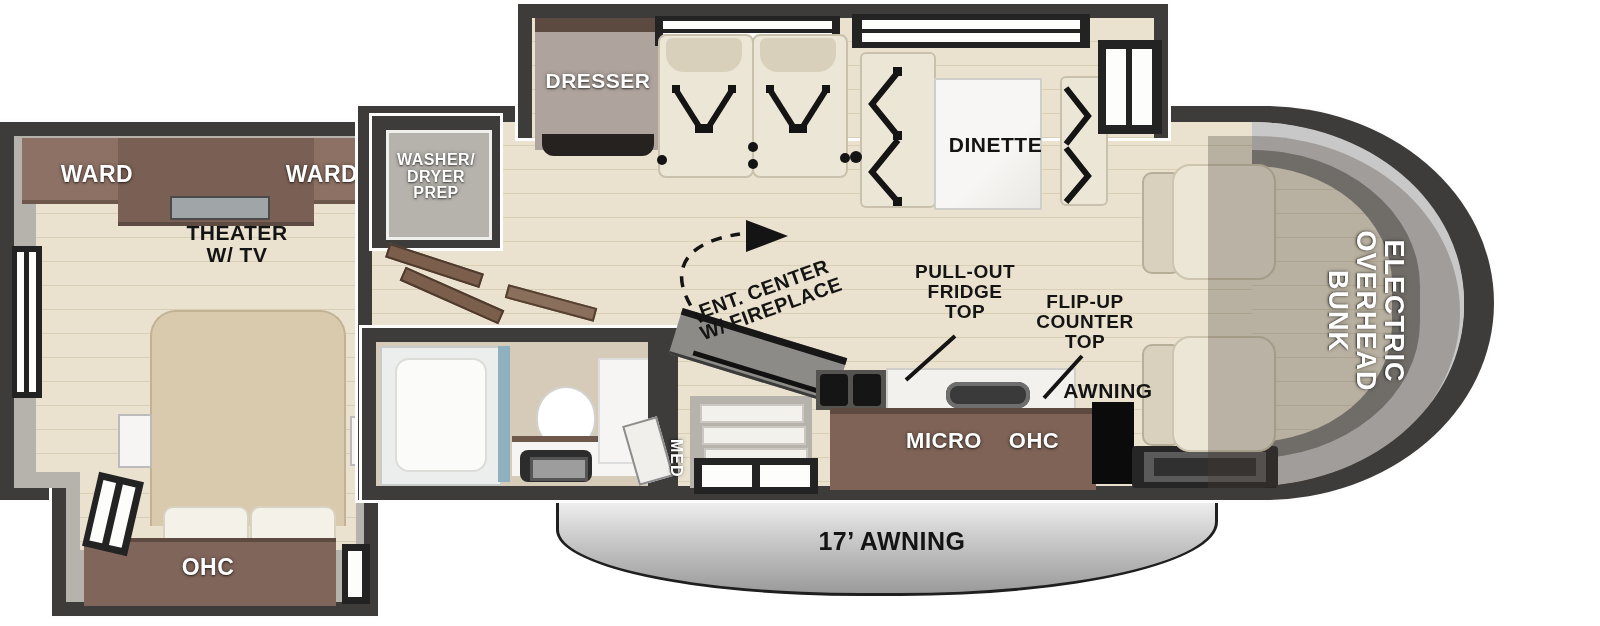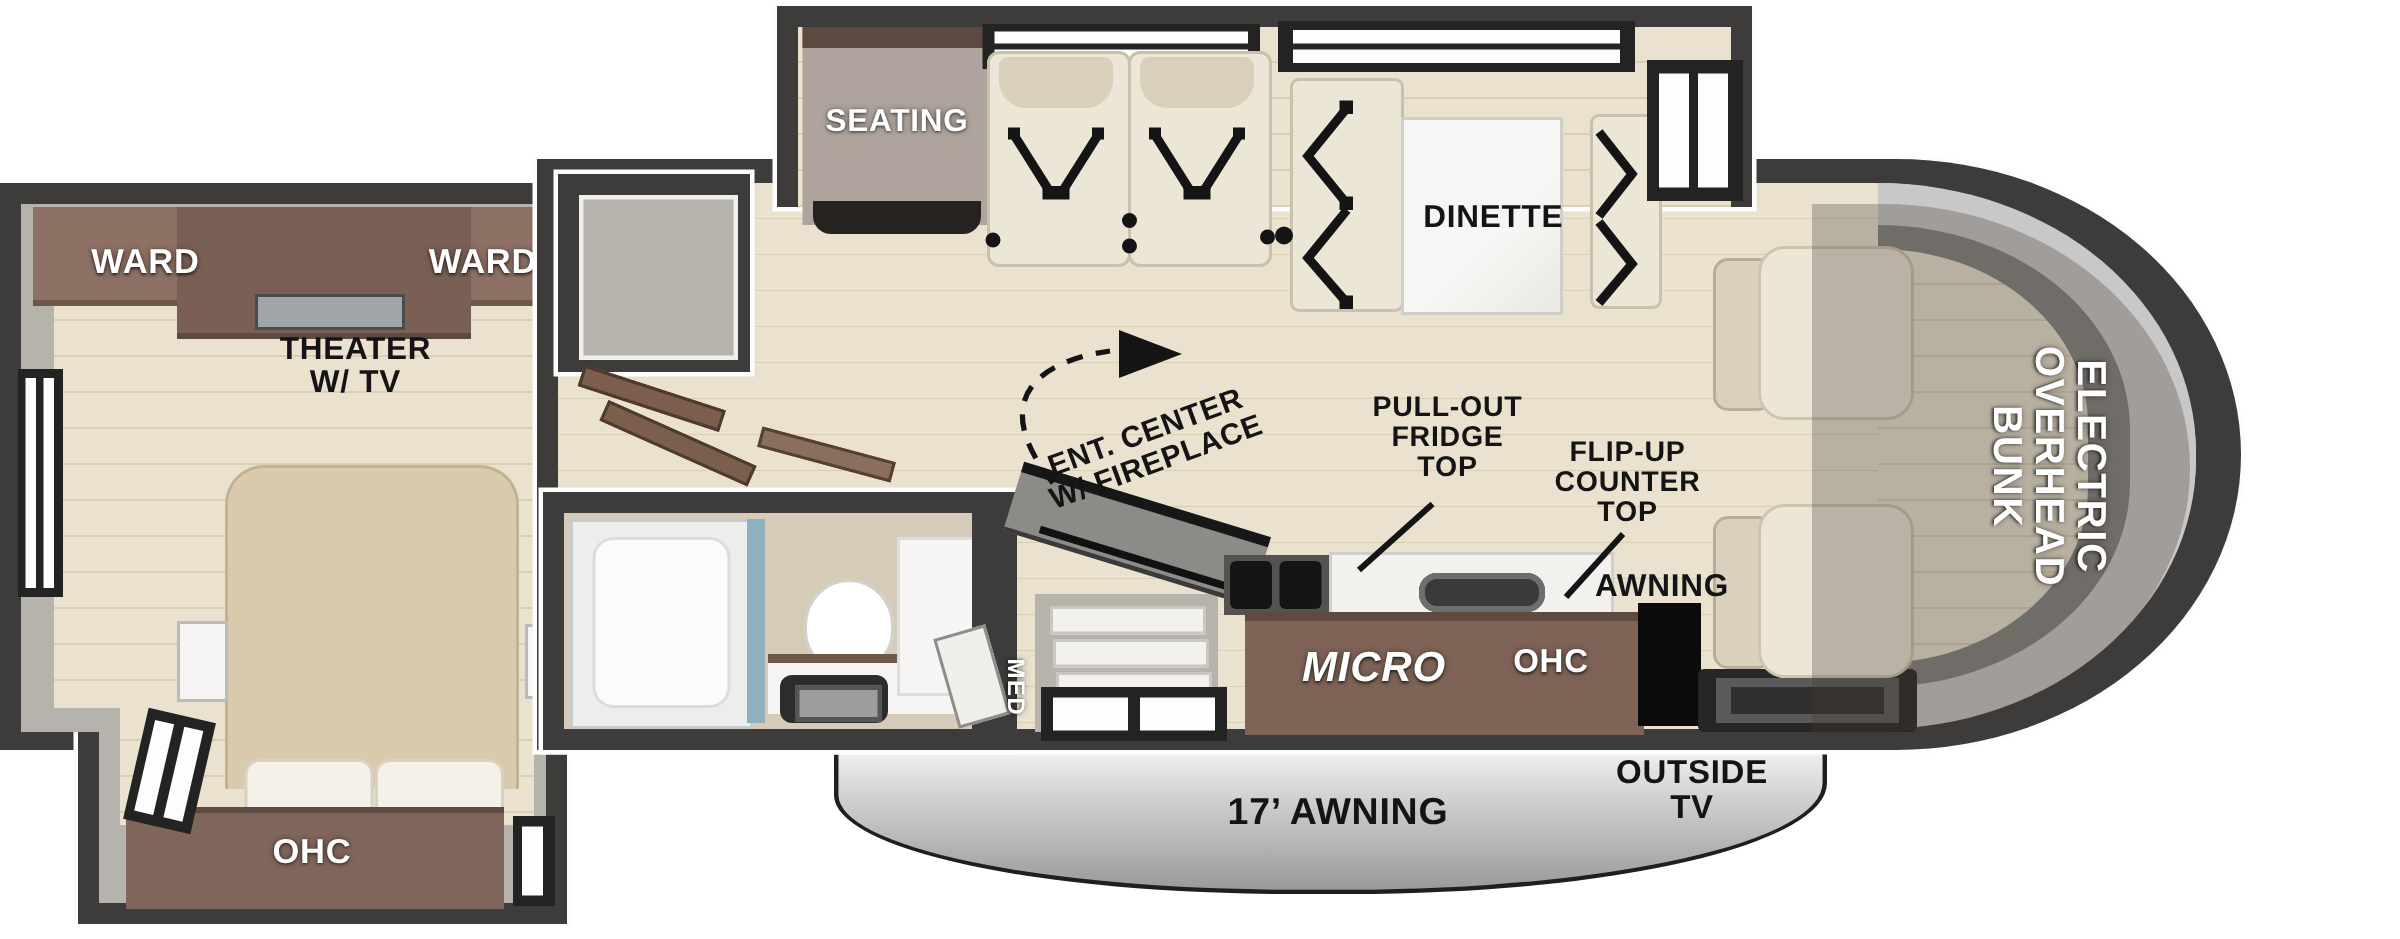--- a/index.html
+++ b/index.html
@@ -24,22 +24,20 @@
 </style>
 </head>
 <body>
 
 <div id="plan">
 
   <div class="abs" style="left:556px;top:494px;width:656px;height:96px;border:3px solid #1f1f1f;
               background:linear-gradient(180deg,#f4f4f4 0%,#cfcfcf 38%,#9a9a9a 100%);
               border-radius:6px 2px 48% 46% / 6px 2px 74px 66px;"></div>
   <div class="lbl dark" style="left:768px;top:528px;width:248px;font-size:25px;">17’ AWNING</div>
-  <div class="lbl dark" style="left:1062px;top:504px;width:132px;font-size:22px;">OUTSIDE
-TV</div>
 
   <div class="abs wall" style="left:0;top:122px;width:378px;height:378px;"></div>
   <div class="abs wall" style="left:52px;top:468px;width:326px;height:148px;"></div>
   <div class="abs gray" style="left:14px;top:136px;width:350px;height:352px;"></div>
   <div class="abs gray" style="left:66px;top:480px;width:298px;height:122px;"></div>
   <div class="abs floor" style="left:36px;top:142px;width:326px;height:330px;"></div>
   <div class="abs floor" style="left:80px;top:470px;width:276px;height:80px;"></div>
 
   <div class="abs" style="left:22px;top:138px;width:348px;height:62px;background:var(--ward);border-bottom:4px solid #6d574b;"></div>
   <div class="abs" style="left:118px;top:138px;width:196px;height:84px;background:#7a6054;border-bottom:4px solid #5d4a40;"></div>
@@ -75,21 +73,21 @@
 
   <div class="abs" style="left:1252px;top:122px;width:212px;height:364px;background:var(--glass);border-radius:0 215px 215px 0 / 0 182px 182px 0;"></div>
   <div class="abs" style="left:1252px;top:150px;width:168px;height:308px;background:#83817e;border-radius:0 190px 190px 0 / 0 154px 154px 0;"></div>
   <div class="abs floor" style="left:1252px;top:166px;width:140px;height:276px;border-radius:0 165px 165px 0 / 0 138px 138px 0;"></div>
 
   <div class="abs wall" style="left:518px;top:4px;width:650px;height:134px;"></div>
   <div class="abs floor" style="left:532px;top:18px;width:622px;height:120px;"></div>
 
   <div class="abs" style="left:535px;top:18px;width:125px;height:118px;background:#afa49d;border-top:14px solid #5c4a40;"></div>
   <div class="abs" style="left:542px;top:134px;width:112px;height:22px;background:#26221f;border-radius:0 0 12px 12px;"></div>
-  <div class="lbl light" style="left:538px;top:70px;width:120px;font-size:21px;">SEATING</div>
+  <div class="lbl light" style="left:538px;top:70px;width:120px;font-size:21px;">DRESSER</div>
 
   <div class="abs winframe" style="left:655px;top:16px;width:185px;height:30px;">
     <div class="pane" style="left:8px;top:5px;width:169px;height:8px;"></div>
     <div class="pane" style="left:8px;top:17px;width:169px;height:8px;"></div>
   </div>
   <div class="abs" style="left:658px;top:34px;width:92px;height:140px;background:var(--seat);border:2px solid var(--seat-trim);border-radius:8px;">
     <div class="abs" style="left:6px;top:2px;width:76px;height:34px;background:#d8d0ba;border-radius:6px 6px 18px 18px;"></div>
   </div>
   <div class="abs" style="left:752px;top:34px;width:92px;height:140px;background:var(--seat);border:2px solid var(--seat-trim);border-radius:8px;">
     <div class="abs" style="left:6px;top:2px;width:76px;height:34px;background:#d8d0ba;border-radius:6px 6px 18px 18px;"></div>
@@ -103,20 +101,23 @@
   <div class="abs" style="left:934px;top:78px;width:104px;height:128px;background:linear-gradient(135deg,#f7f6f4 60%,#e9e8e4 100%);border:2px solid #cfcfca;"></div>
   <div class="abs" style="left:1060px;top:76px;width:44px;height:126px;background:var(--seat);border:2px solid var(--seat-trim);border-radius:6px;"></div>
   <div class="abs winframe" style="left:1098px;top:40px;width:64px;height:94px;">
     <div class="pane" style="left:8px;top:9px;width:20px;height:76px;"></div>
     <div class="pane" style="left:34px;top:9px;width:20px;height:76px;"></div>
   </div>
   <div class="lbl dark" style="left:928px;top:134px;width:135px;font-size:21px;">DINETTE</div>
 
   <div class="abs wall" style="left:372px;top:116px;width:128px;height:132px;"></div>
   <div class="abs gray" style="left:386px;top:130px;width:100px;height:104px;border:3px solid #efefec;"></div>
+  <div class="lbl light" style="left:384px;top:152px;width:104px;font-size:16px;">WASHER/
+DRYER
+PREP</div>
 
   <div class="abs" style="left:385px;top:258px;width:95px;height:11px;background:#7b5f4c;border:2px solid #4e3b2d;transform:rotate(18deg);"></div>
   <div class="abs" style="left:398px;top:288px;width:104px;height:11px;background:#7b5f4c;border:2px solid #4e3b2d;transform:rotate(24deg);"></div>
   <div class="abs" style="left:505px;top:296px;width:88px;height:10px;background:#8a6f5c;border:2px solid #56402f;transform:rotate(15deg);"></div>
 
   <div class="abs wall" style="left:362px;top:328px;width:312px;height:172px;"></div>
   <div class="abs" style="left:376px;top:342px;width:284px;height:144px;background:#d6cbb9;"></div>
   <div class="abs" style="left:380px;top:346px;width:118px;height:136px;background:#eceded;border:2px solid #c7cbc9;">
     <div class="abs" style="left:13px;top:10px;width:88px;height:110px;background:#fbfbfa;border:2px solid #dcdcd8;border-radius:14px;"></div>
   </div>
@@ -145,21 +146,21 @@
   <div class="lbl dark" style="left:660px;top:278px;width:215px;font-size:20px;transform:rotate(-20deg);">ENT. CENTER
 W/ FIREPLACE</div>
 
   <div class="abs" style="left:816px;top:370px;width:70px;height:40px;background:#55534f;">
     <div class="abs" style="left:4px;top:4px;width:28px;height:32px;background:#151515;border-radius:4px;"></div>
     <div class="abs" style="left:37px;top:4px;width:28px;height:32px;background:#151515;border-radius:4px;"></div>
   </div>
   <div class="abs" style="left:886px;top:368px;width:186px;height:42px;background:#f2f1ed;border:2px solid #d0cfc9;"></div>
   <div class="abs" style="left:946px;top:382px;width:84px;height:26px;background:#3a3a3a;border-radius:12px;box-shadow:inset 0 0 0 4px #6e6e6e;"></div>
   <div class="abs" style="left:830px;top:408px;width:266px;height:76px;background:var(--cabinet);border-top:6px solid var(--cabinet-dark);"></div>
-  <div class="lbl light" style="left:860px;top:430px;width:112px;font-size:28px;font-style:italic;">MICRO</div>
+  <div class="lbl light" style="left:888px;top:430px;width:112px;font-size:22px;">MICRO</div>
   <div class="lbl light" style="left:988px;top:430px;width:92px;font-size:22px;">OHC</div>
 
   <div class="abs" style="left:1092px;top:402px;width:42px;height:82px;background:#0b0b0b;"></div>
   <div class="abs" style="left:1132px;top:446px;width:146px;height:42px;background:#262626;border-radius:4px;">
     <div class="abs" style="left:12px;top:6px;width:122px;height:30px;background:#5a5a5a;"></div>
     <div class="abs" style="left:22px;top:12px;width:102px;height:18px;background:#303030;"></div>
   </div>
 
   <div class="abs" style="left:1142px;top:164px;width:132px;height:114px;">
     <div class="abs" style="left:0;top:8px;width:36px;height:98px;background:#d9d1bd;border:2px solid #b7ae97;border-radius:10px;"></div>

